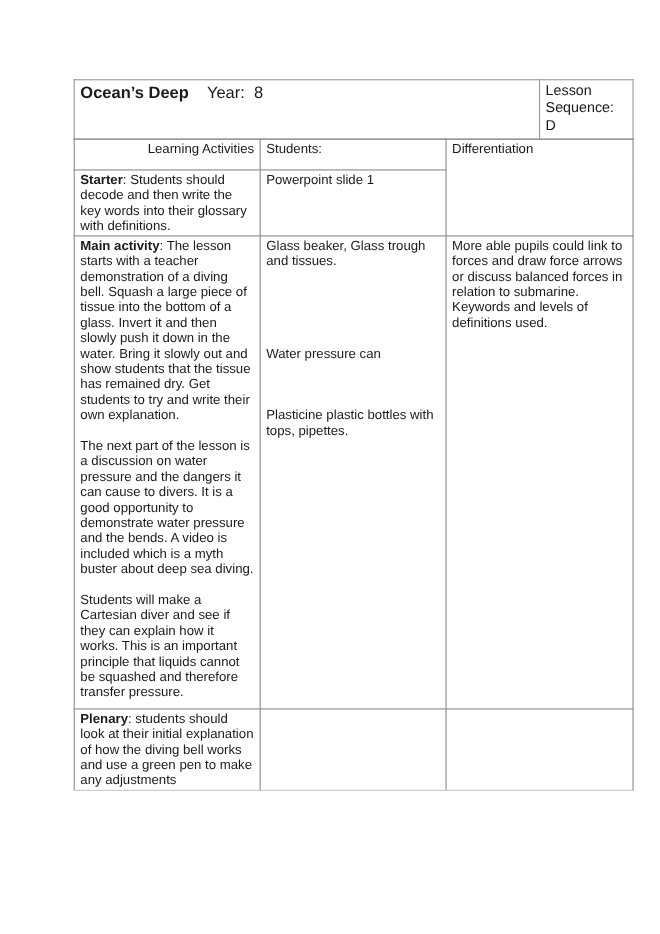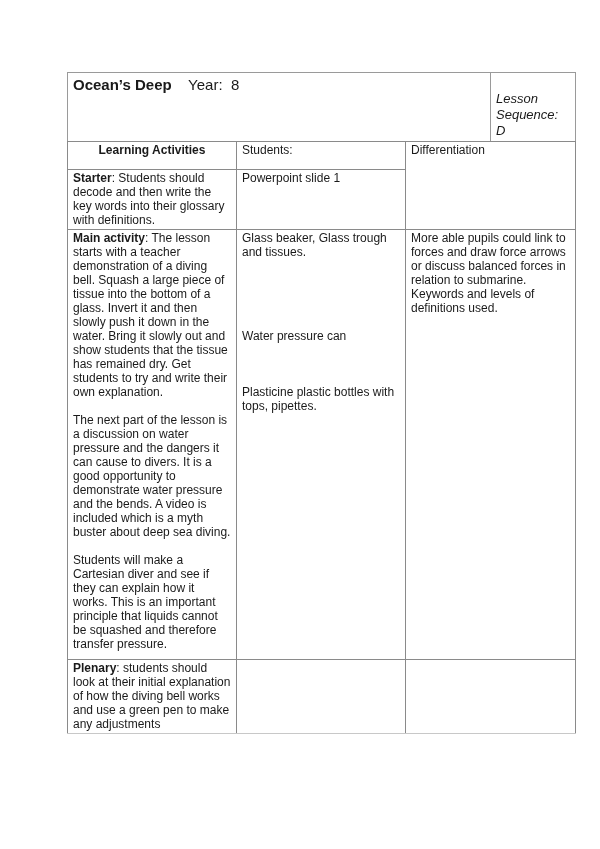--- a/index.html
+++ b/index.html
@@ -5,24 +5,24 @@
   html, body { margin:0; padding:0; background:#ffffff; }
   body { width:600px; height:849px; position:relative; overflow:hidden;
          font-family:"Liberation Sans", sans-serif; color:#1a1a1a; }
   .page { position:absolute; left:67px; top:72px; width:508px; }
   table { border-collapse:collapse; width:100%; table-layout:fixed; }
   td { border:1px solid #8a8a8a; vertical-align:top; padding:1px 5px 2px 5px;
        font-size:12px; line-height:14px; }
   .hdr td { border-color:#9a9a9a; }
   .t1 { font-size:15px; line-height:18px; padding-top:3px; height:48px; }
   .t1 b { font-size:15px; }
-  .seq { font-size:13px; line-height:16px; padding-top:18px;font-style:italic; }
+  .seq { font-size:13px; line-height:16px; padding-top:1px; }
   .t2 { font-size:15px; line-height:18px; padding-top:3px; height:36px; }
   .sug { font-size:11.5px; line-height:13.5px; }
-  .center { text-align:center;font-weight:bold; }
+  .center { text-align:right; }
   .gap { display:block; height:14px; }
   b { font-weight:bold; }
 </style>
 </head>
 <body>
 
 <div class="page">
   <table class="hdr">
     <colgroup>
         <col style="width:423px">

